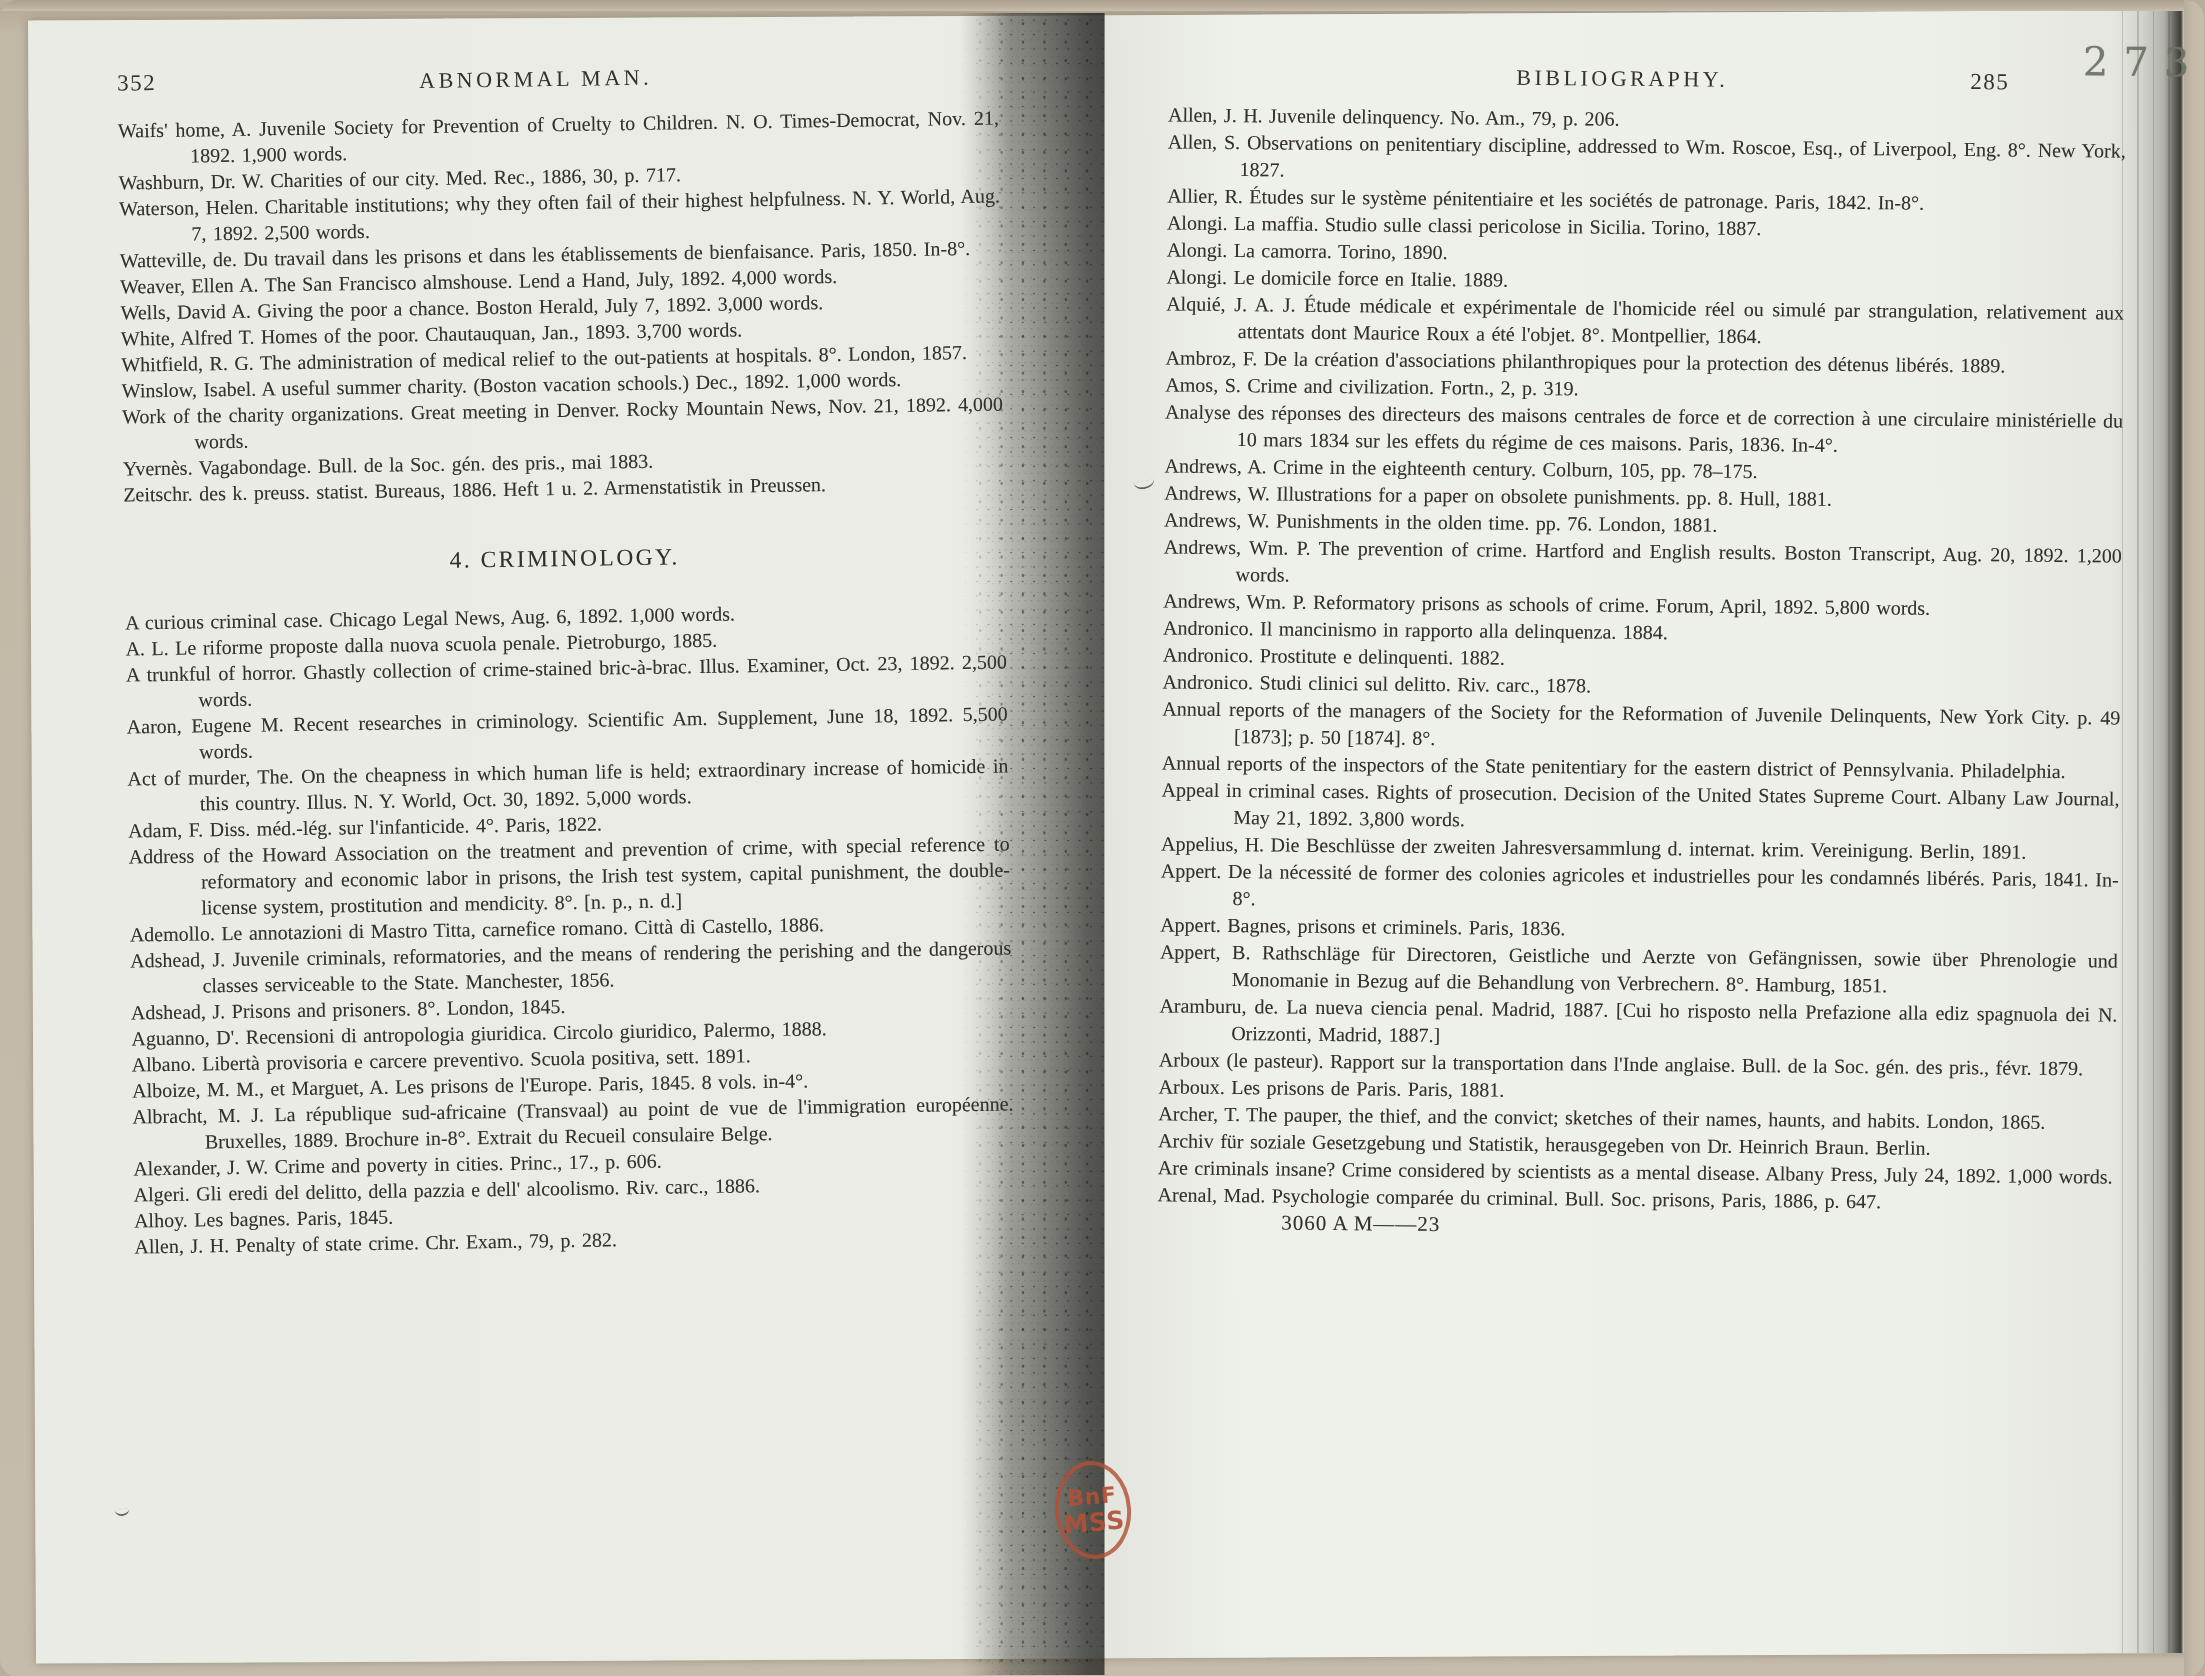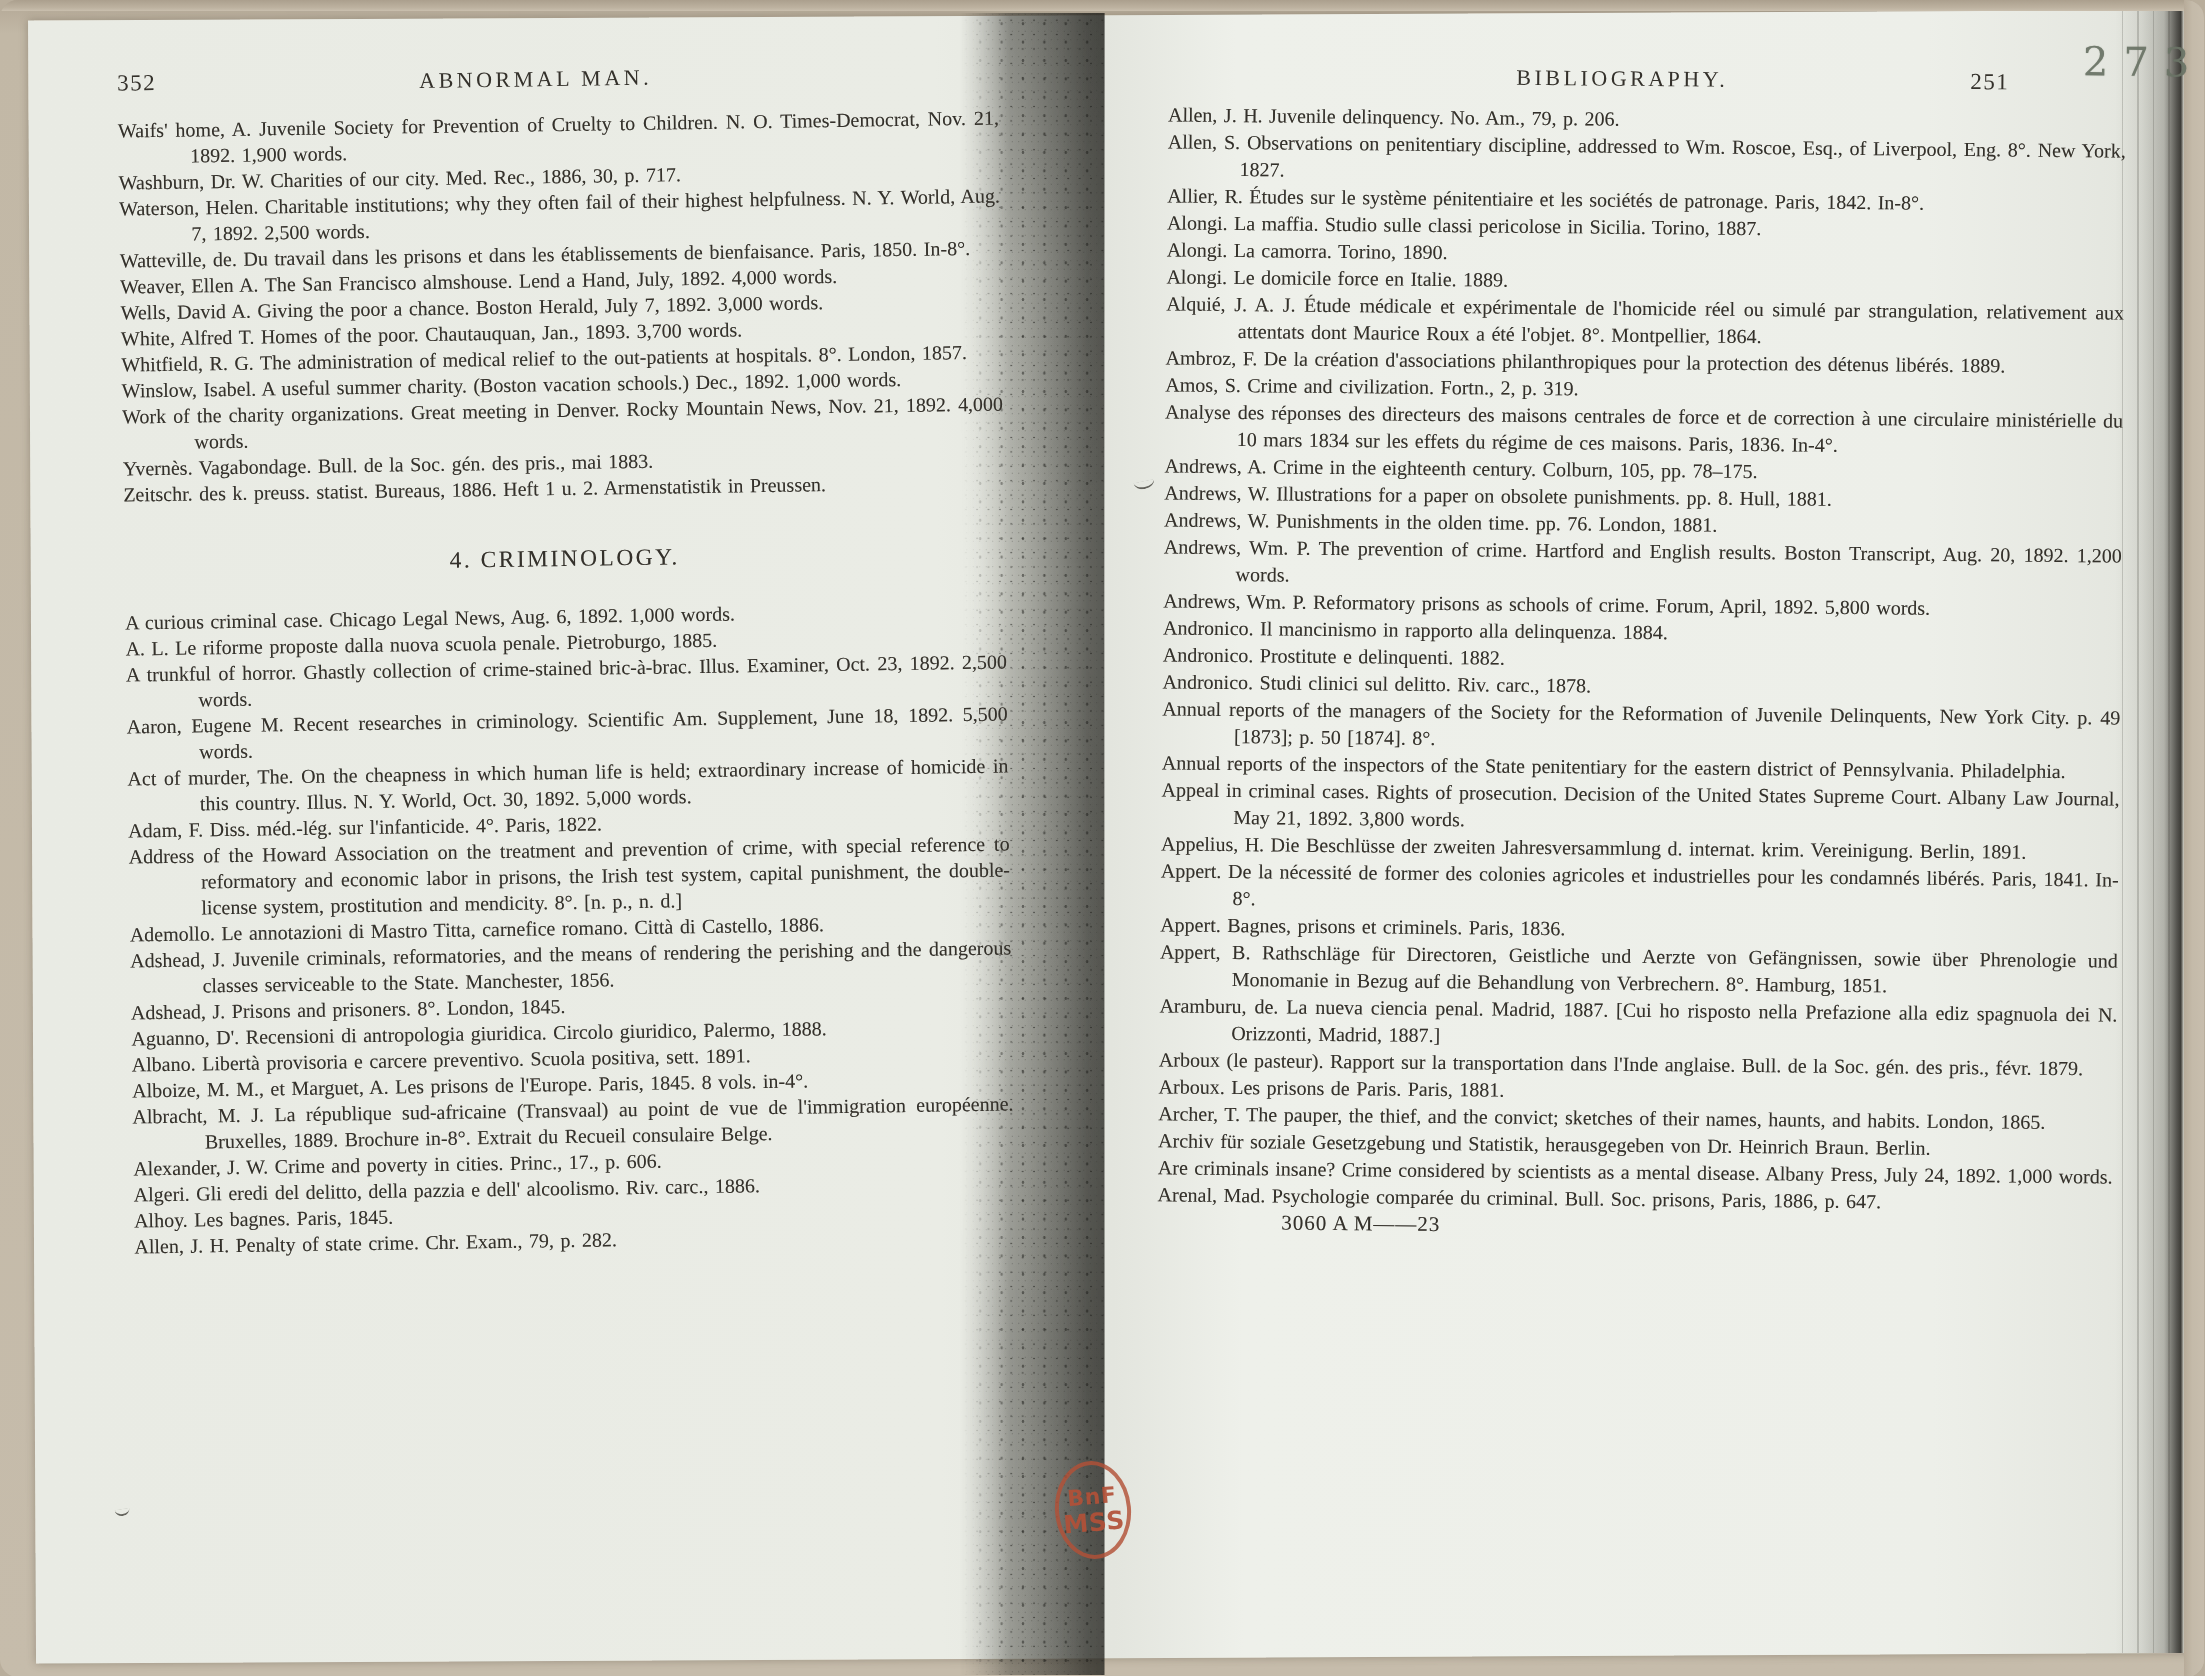--- a/index.html
+++ b/index.html
@@ -114,21 +114,21 @@
         <p class="entry">Alexander, J. W. Crime and poverty in cities. Princ., 17., p. 606.</p>
         <p class="entry">Algeri. Gli eredi del delitto, della pazzia e dell' alcoolismo. Riv. carc., 1886.</p>
         <p class="entry">Alhoy. Les bagnes. Paris, 1845.</p>
         <p class="entry">Allen, J. H. Penalty of state crime. Chr. Exam., 79, p. 282.</p>
       </div>
   </div>
 
   <div class="flow flow-right">
     <div class="header-row">
       <span class="running-title" style="left:348px;">BIBLIOGRAPHY.</span>
-      <span class="pageno" style="left:802px;top:2px;">251</span>
+      <span class="pageno" style="left:802px;top:2px;">285</span>
     </div>
     <div class="entries entries-right">
         <p class="entry">Allen, J. H. Juvenile delinquency. No. Am., 79, p. 206.</p>
         <p class="entry">Allen, S. Observations on penitentiary discipline, addressed to Wm. Roscoe, Esq., of Liverpool, Eng. 8°. New York, 1827.</p>
         <p class="entry">Allier, R. Études sur le système pénitentiaire et les sociétés de patronage. Paris, 1842. In-8°.</p>
         <p class="entry">Alongi. La maffia. Studio sulle classi pericolose in Sicilia. Torino, 1887.</p>
         <p class="entry">Alongi. La camorra. Torino, 1890.</p>
         <p class="entry">Alongi. Le domicile force en Italie. 1889.</p>
         <p class="entry">Alquié, J. A. J. Étude médicale et expérimentale de l'homicide réel ou simulé par strangulation, relativement aux attentats dont Maurice Roux a été l'objet. 8°. Montpellier, 1864.</p>
         <p class="entry">Ambroz, F. De la création d'associations philanthropiques pour la protection des détenus libérés. 1889.</p>

